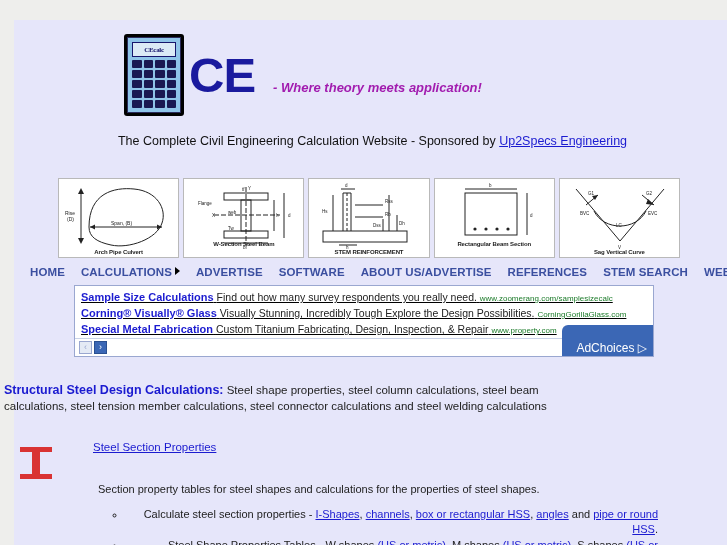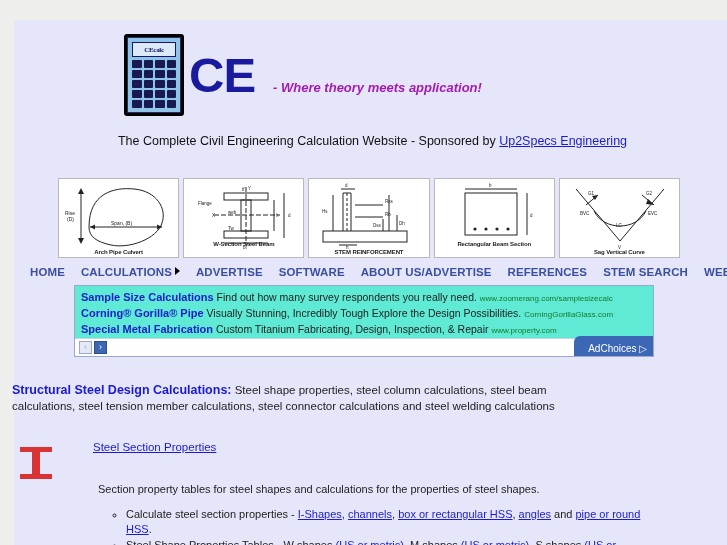--- a/index.html
+++ b/index.html
@@ -180,24 +180,25 @@
     vertical-align: 1px;
   }
 
   
   .adbox {
     position: absolute;
     left: 74px;
     top: 285px;
     width: 580px;
     height: 72px;
-    background: #5eead4;
+    background: #ffffff;
     border: 1px solid #9aa7d0;
     box-sizing: border-box;
     padding: 4px 6px 0 6px;
+    text-decoration: underline;
   }
   .ad-line {
     font-size: 10.5px;
     color: #222;
     line-height: 15px;
     white-space: nowrap;
     overflow: hidden;
   }
   .ad-title {
     color: #1b1bd0;
@@ -234,31 +235,31 @@
     cursor: pointer;
   }
   .ad-nav-btn.active { background: #3b67b5; color: #fff; border-color: #2a4f90; }
   .adchoices {
     position: absolute;
     right: 0;
     bottom: 0;
     height: 15px;
     background: #3b67b5;
     color: #fff;
-    font-size: 10px;
-    padding: 5px 6px 0 14px;
+    font-size: 12px;
+    padding: 16px 6px 0 14px;
     line-height: 15px;
     border-radius: 6px 0 0 0;
     cursor: pointer;
   }
 
   
   .main-desc {
     position: absolute;
-    left: 12px;
+    left: 4px;
     top: 383px;
     width: 600px;
     font-size: 11.5px;
     color: #222;
     line-height: 15.5px;
   }
   .main-desc b {
     color: #1a1ad0;
     font-size: 12.5px;
   }
@@ -298,20 +299,21 @@
   .sec-list {
     margin: 10px 0 0 0;
     padding-left: 28px;
     list-style: circle;
   }
   .sec-list li {
     font-size: 11px;
     color: #222;
     line-height: 14.5px;
     margin-bottom: 2px;
+    text-align: right;
   }
   .sec-list a { color: #1b1bd0; text-decoration: underline; }
 </style>
 </head>
 <body>
 
 <div id="page">
   <div class="content-bg"></div>
 
   <div class="header">
@@ -477,21 +479,21 @@
     <span class="nav-item">WEB SEARCH</span>
   </div>
 
   <div class="adbox">
     <div class="ad-line">
       <span class="ad-title">Sample Size Calculations</span>
       <span>Find out how many survey respondents you really need.</span>
       <span class="ad-url">www.zoomerang.com/samplesizecalc</span>
     </div>
     <div class="ad-line">
-      <span class="ad-title">Corning® Gorilla® Pipe</span>
+      <span class="ad-title">Corning® Visually® Glass</span>
       <span>Visually Stunning, Incredibly Tough Explore the Design Possibilities.</span>
       <span class="ad-url">CorningGorillaGlass.com</span>
     </div>
     <div class="ad-line">
       <span class="ad-title">Special Metal Fabrication</span>
       <span>Custom Titanium Fabricating, Design, Inspection, &amp; Repair</span>
       <span class="ad-url">www.property.com</span>
     </div>
 
     <div class="ad-footer">

